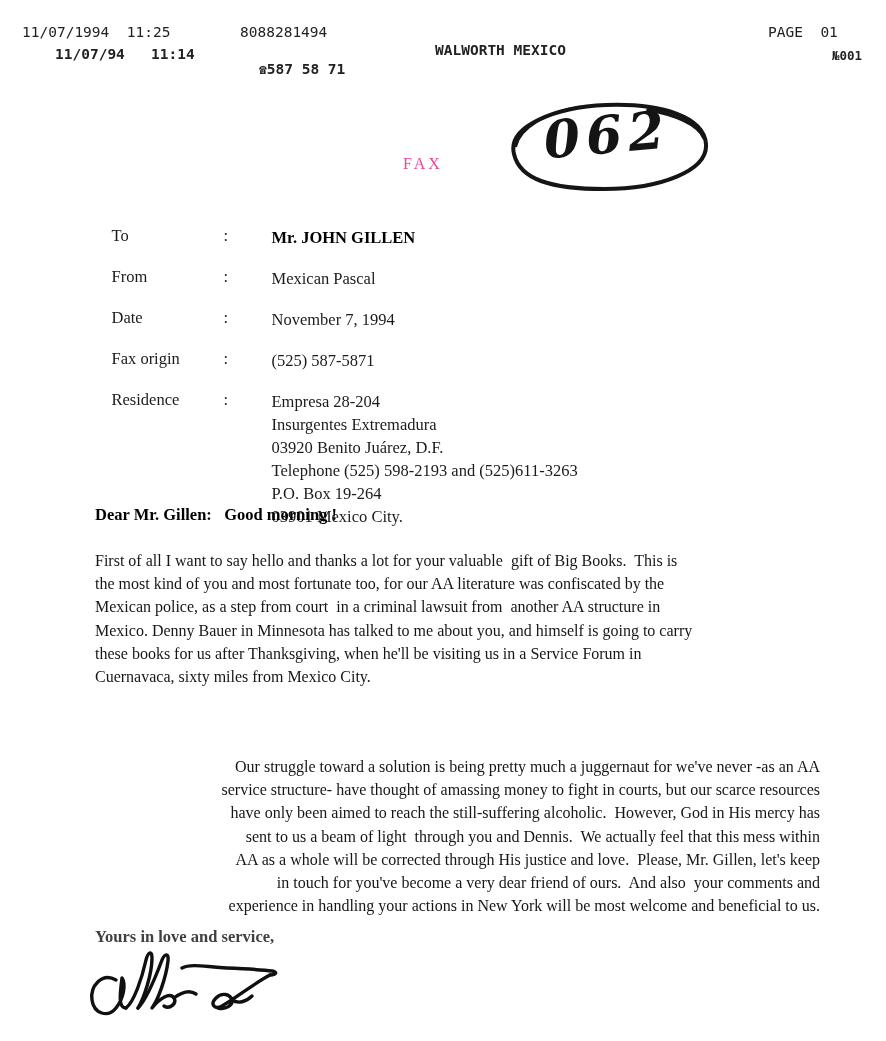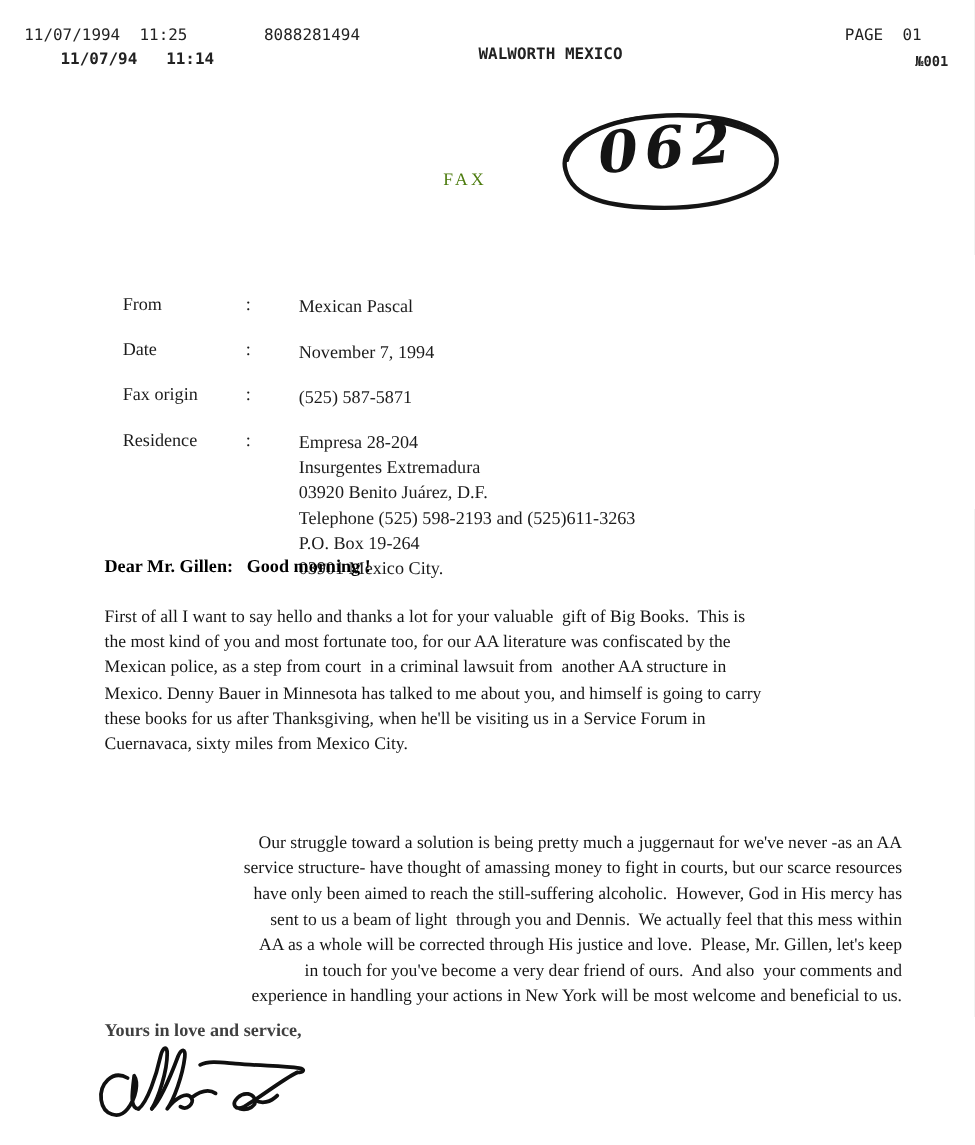--- a/index.html
+++ b/index.html
@@ -24,21 +24,21 @@
     color: #222;
   }
   .hdr.bold { font-weight: bold; }
   .hdr .glyph { font-size: 13px; }
   
   .fax-title {
     position: absolute;
     left: 403px; top: 155px;
     font-size: 16px;
     letter-spacing: 3px;
-    color: #4d7c0f;
+    color: #ec4899;
   }
   
   .stamp {
     position: absolute;
     left: 498px; top: 98px;
     width: 218px; height: 98px;
   }
   .stamp svg { position: absolute; left: 0; top: 0; }
   .stamp .num {
     position: absolute;
@@ -99,34 +99,40 @@
 </head>
 <body>
 
 <div class="page">
 
   <span class="hdr" style="left:22px;  top:24px;">11/07/1994  11:25</span>
   <span class="hdr" style="left:240px; top:24px;">8088281494</span>
   <span class="hdr" style="left:768px; top:24px;">PAGE  01</span>
 
   <span class="hdr bold" style="left:55px; top:46px;">11/07/94   11:14</span>
+  <span class="hdr bold" style="left:224px; top:45px;">
+    <span class="glyph">☎</span><span>587 58 71</span>
+  </span>
   <span class="hdr bold" style="left:435px; top:42px;">WALWORTH MEXICO</span>
   <span class="hdr bold" style="left:788px; top:48px; font-size:12.5px;padding-left:44px;">№001</span>
 
   <div class="fax-title">FAX</div>
 
   <div class="stamp">
     <svg width="218" height="98" viewBox="0 0 218 98">
       <path d="M 16,56 C 9,28 58,9 108,7 C 164,5 206,19 208,46 C 210,73 162,91 106,91 C 54,91 22,82 16,56 Z" fill="none" stroke="#151515" stroke-width="4" stroke-linecap="round"></path>
       <path d="M 150,12 C 176,16 200,26 206,40" fill="none" stroke="#151515" stroke-width="3.5" stroke-linecap="round"></path>
       <path d="M 18,48 C 22,30 48,14 82,9" fill="none" stroke="#151515" stroke-width="2.5" stroke-linecap="round"></path>
     </svg>
     <div class="num">062</div>
   </div>
 
+  <div class="fieldrow em" style="top:206px;">
+    <span class="lbl">To</span><span class="sep">:</span><span class="val">Mr. JOHN GILLEN</span>
+  </div>
   <div class="fieldrow" style="top:247px;">
     <span class="lbl">From</span><span class="sep">:</span><span class="val">Mexican Pascal</span>
   </div>
   <div class="fieldrow" style="top:288px;">
     <span class="lbl">Date</span><span class="sep">:</span><span class="val">November 7, 1994</span>
   </div>
   <div class="fieldrow" style="top:329px;">
     <span class="lbl">Fax origin</span><span class="sep">:</span><span class="val">(525) 587-5871</span>
   </div>
   <div class="fieldrow" style="top:370px;">

